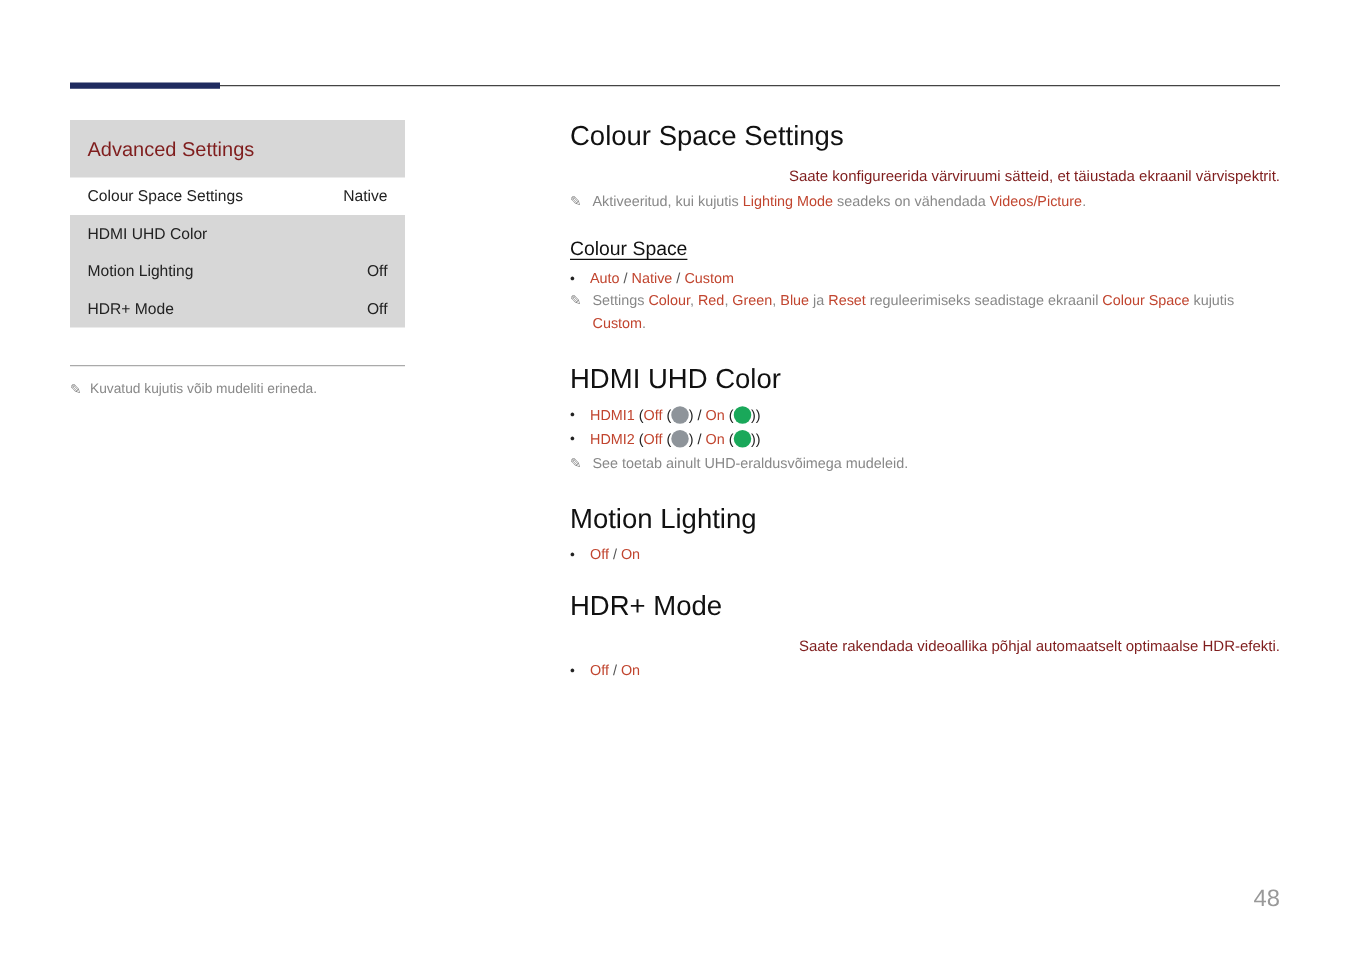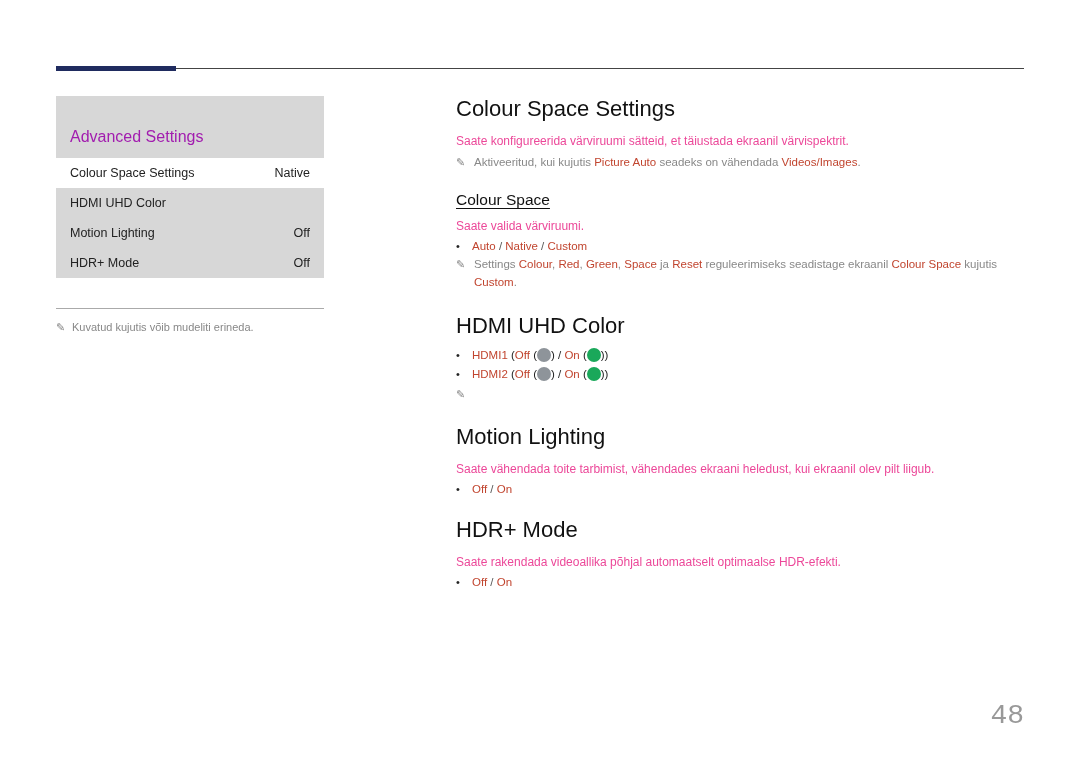--- a/index.html
+++ b/index.html
@@ -36,22 +36,22 @@
   .right-col { flex: 1; }
 
   
   .panel {
     background: #d7d7d7;
     font-size: 13px;
   }
   .panel-title {
     font-size: 16px;
     font-weight: 400;
-    padding: 32px 14px 12px 14px;
-    color: #a21caf;
+    padding: 16px 14px 12px 14px;
+    color: #7f1d1d;
   }
   .panel-row {
     display: flex;
     justify-content: space-between;
     padding: 8px 14px;
     font-size: 12.5px;
   }
   .panel-row.selected {
     background: #fff;
   }
@@ -88,22 +88,23 @@
     font-weight: 400;
     margin-top: 20px;
     margin-bottom: 8px;
     text-decoration: underline;
     text-underline-offset: 3px;
     color: #111;
   }
   .body {
     font-size: 12px;
     line-height: 1.5;
-    color: #ec4899;
+    color: #7f1d1d;
     margin-bottom: 4px;
+    text-align: right;
   }
   .note-line {
     font-size: 11.5px;
     color: #888;
     display: flex;
     gap: 8px;
     margin-top: 4px;
     line-height: 1.5;
   }
   .bullet-line {
@@ -130,23 +131,22 @@
     position: relative;
     top: -1px;
   }
   .sw-gray { background: #8e949a; }
   .sw-green { background: #1aa85a; }
 
   .page-num {
     position: absolute;
     right: 56px;
     bottom: 32px;
-    font-size: 28px;
+    font-size: 19px;
     color: #999;
-    font-family: Liberation Mono, monospace;
   }
 </style>
 </head>
 <body>
 
 <div class="header-rule"></div>
 <div class="header-accent"></div>
 
 <div class="page">
 
@@ -177,58 +177,57 @@
     </div>
   </div>
 
   <div class="right-col">
 
     <div class="h1">Colour Space Settings</div>
     <div class="body">Saate konfigureerida värviruumi sätteid, et täiustada ekraanil värvispektrit.</div>
     <div class="note-line">
       <span class="pen">✎</span>
       <span>
-        <span>Aktiveeritud, kui kujutis </span><span class="accent">Picture Auto</span><span> seadeks on vähendada </span><span class="accent">Videos/Images</span><span>.</span>
+        <span>Aktiveeritud, kui kujutis </span><span class="accent">Lighting Mode</span><span> seadeks on vähendada </span><span class="accent">Videos/Picture</span><span>.</span>
       </span>
     </div>
 
     <div class="h2">Colour Space</div>
-    <div class="body">Saate valida värviruumi.</div>
     <div class="bullet-line">
       <span class="bullet-dot">•</span>
       <span>
         <span class="accent">Auto</span> <span class="sep">/</span> <span class="accent">Native</span> <span class="sep">/</span> <span class="accent">Custom</span>
       </span>
     </div>
     <div class="note-line">
       <span class="pen">✎</span>
       <span>
-        <span>Settings </span><span class="accent">Colour</span>, <span class="accent">Red</span>, <span class="accent">Green</span>, <span class="accent">Space</span><span> ja </span><span class="accent">Reset</span><span> reguleerimiseks seadistage ekraanil </span><span class="accent">Colour Space</span><span> kujutis </span><span class="accent">Custom</span>.
+        <span>Settings </span><span class="accent">Colour</span>, <span class="accent">Red</span>, <span class="accent">Green</span>, <span class="accent">Blue</span><span> ja </span><span class="accent">Reset</span><span> reguleerimiseks seadistage ekraanil </span><span class="accent">Colour Space</span><span> kujutis </span><span class="accent">Custom</span>.
       </span>
     </div>
 
     <div class="h1 mt">HDMI UHD Color</div>
     <div class="bullet-line">
       <span class="bullet-dot">•</span>
       <span>
         <span class="accent">HDMI1</span> (<span class="accent">Off</span> (<span class="swatch sw-gray"></span>) / <span class="accent">On</span> (<span class="swatch sw-green"></span>))
       </span>
     </div>
     <div class="bullet-line">
       <span class="bullet-dot">•</span>
       <span>
         <span class="accent">HDMI2</span> (<span class="accent">Off</span> (<span class="swatch sw-gray"></span>) / <span class="accent">On</span> (<span class="swatch sw-green"></span>))
       </span>
     </div>
     <div class="note-line">
       <span class="pen">✎</span>
+      <span>See toetab ainult UHD-eraldusvõimega mudeleid.</span>
     </div>
 
     <div class="h1 mt">Motion Lighting</div>
-    <div class="body">Saate vähendada toite tarbimist, vähendades ekraani heledust, kui ekraanil olev pilt liigub.</div>
     <div class="bullet-line">
       <span class="bullet-dot">•</span>
       <span>
         <span class="accent">Off</span> <span class="sep">/</span> <span class="accent">On</span>
       </span>
     </div>
 
     <div class="h1 mt">HDR+ Mode</div>
     <div class="body">Saate rakendada videoallika põhjal automaatselt optimaalse HDR-efekti.</div>
     <div class="bullet-line">

